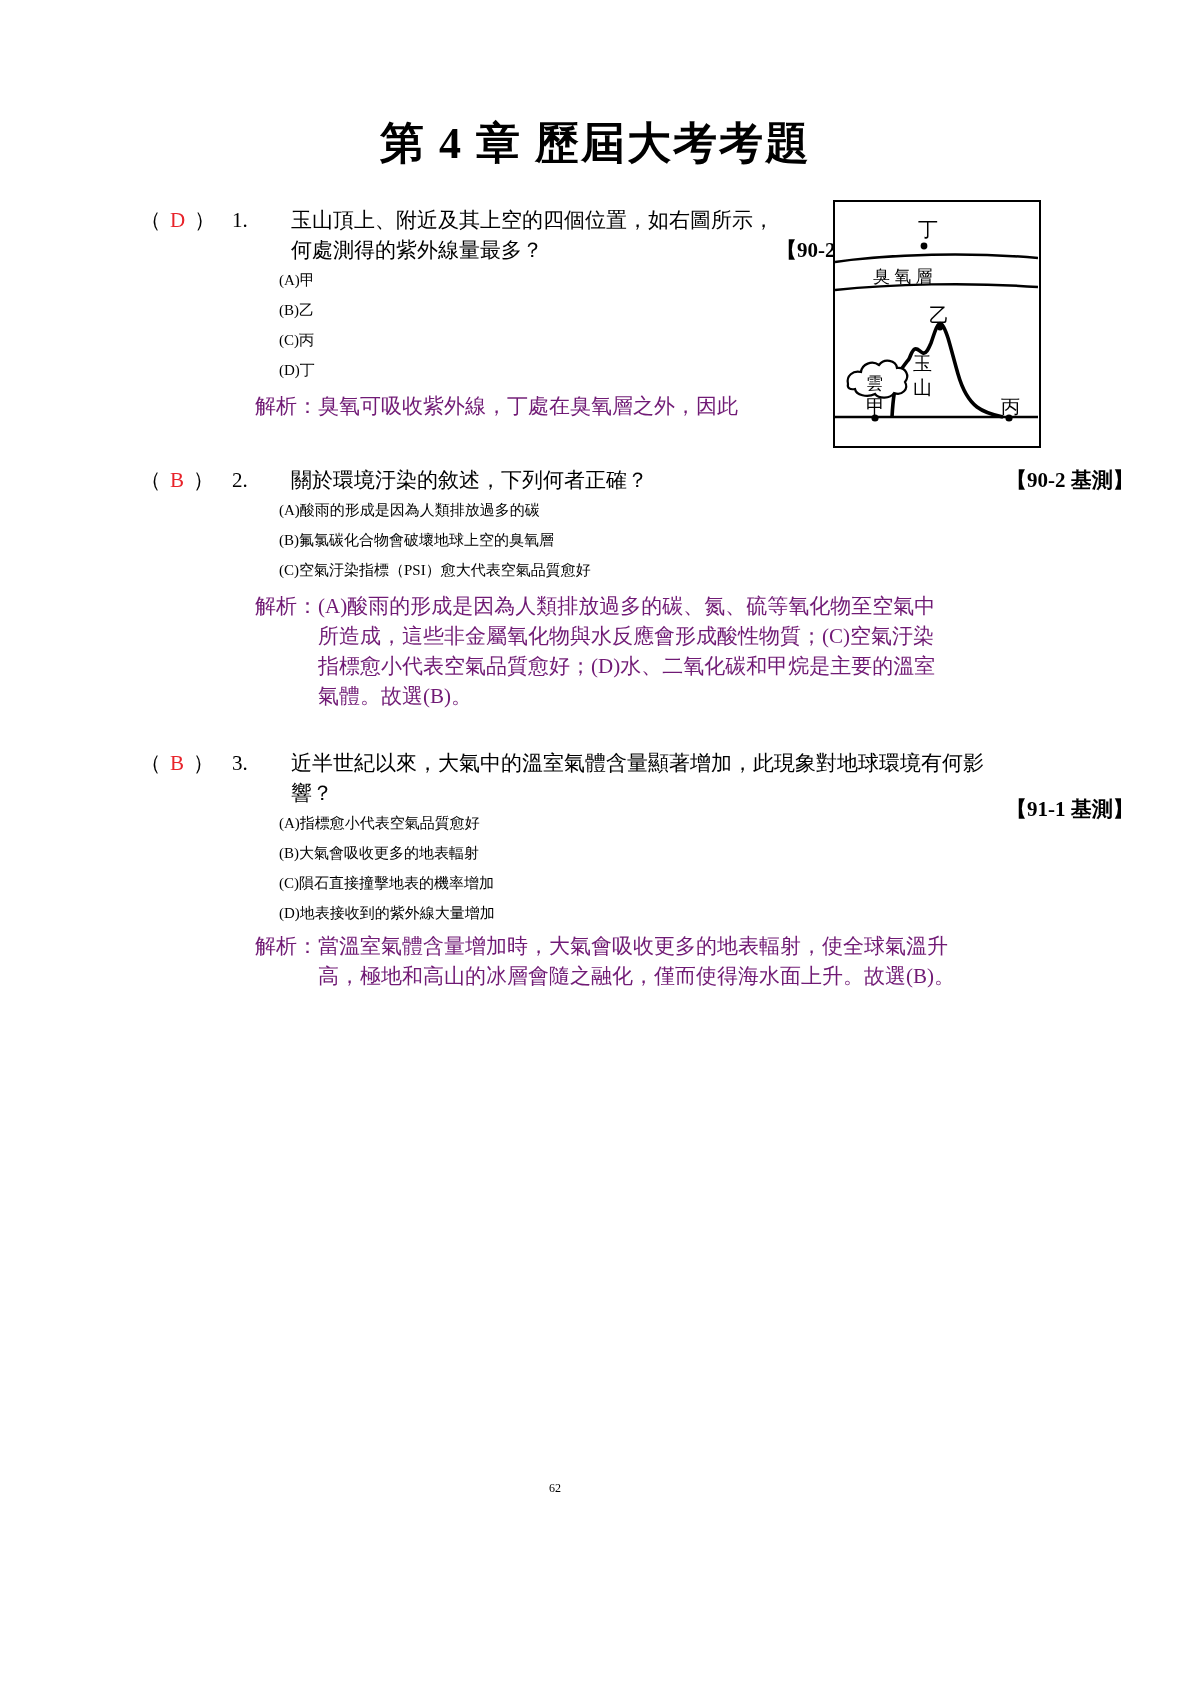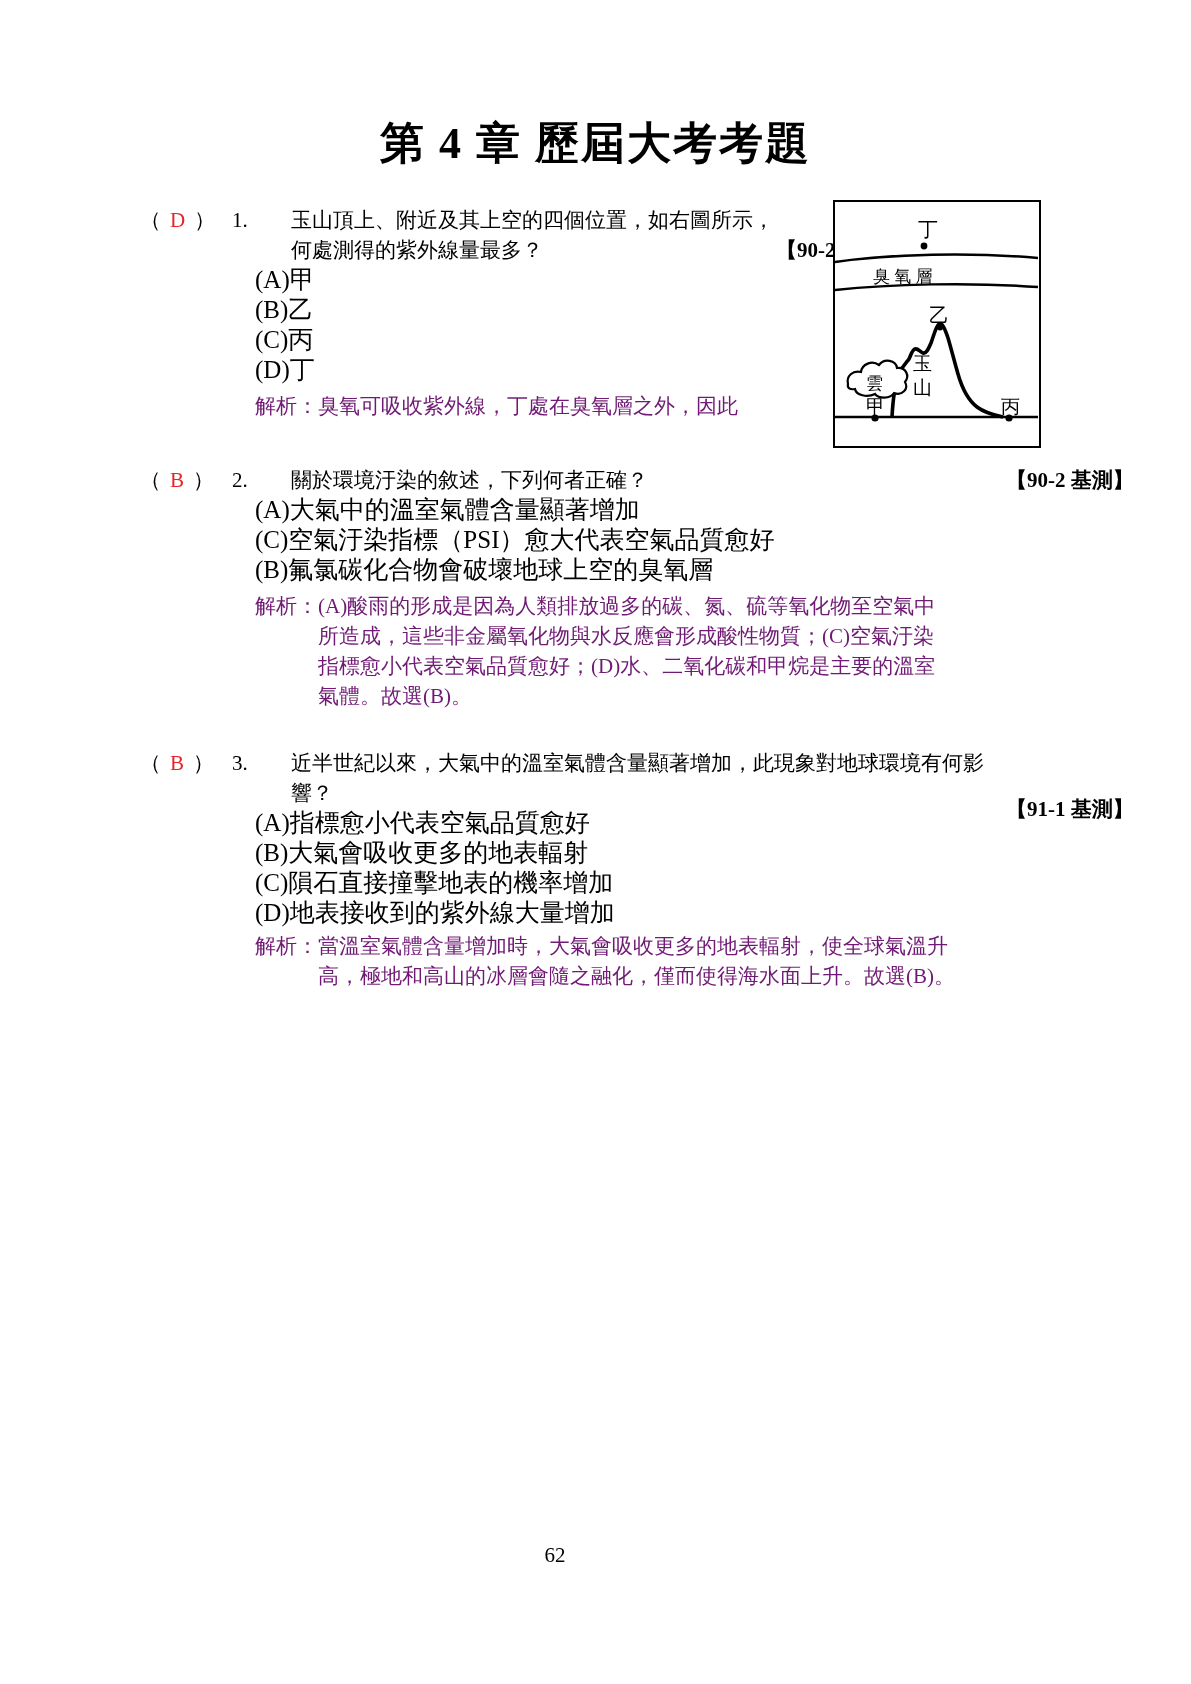--- a/index.html
+++ b/index.html
@@ -66,23 +66,24 @@
     width: 0;
   }
 
   .q-stem {
     font-size: 21px;
     line-height: 30px;
     position: relative;
   }
 
   .opt {
-    font-size: 25px;
-    line-height: 30px;
-    white-space: nowrap;
+    font-size: 15px;
+    line-height: 30px;
+    white-space: nowrap;
+    margin-left: 24px;
   }
 
   .expl {
     color: #701a75;
     font-size: 21px;
     line-height: 30px;
     display: flex;
     margin-top: 6px;
   }
   .expl-label {
@@ -97,24 +98,24 @@
     position: absolute;
     border: 2.5px solid #000;
     background: #fff;
   }
   .diagram svg { display: block; }
 
   
   .page-number {
     position: absolute;
     left: 0;
-    top: 1543px;
+    top: 1481px;
     width: 1110px;
     text-align: center;
-    font-size: 21px;
+    font-size: 12px;
   }
 
   .stem-line { position: relative; white-space: nowrap; margin-left: 36px; }
   .stem-line.with-src { display: block; }
   .src-right {
     position: absolute;
     white-space: nowrap;
     font-weight: bold;
   }
 </style>
@@ -202,23 +203,23 @@
 
     <div class="q-num">2.</div>
 
     <div class="q-body" style="width:880px;">
       <div class="q-stem">
         <div class="stem-line with-src">
           <span>關於環境汙染的敘述，下列何者正確？</span>
           <span class="src-right" style="left:715px; top:0;">【90-2 基測】</span>
         </div>
       </div>
-      <div class="opt">(A)大氣中的溫室氣體含量顯著增加</div>
+      <div class="opt">(A)酸雨的形成是因為人類排放過多的碳</div>
+      <div class="opt">(B)氟氯碳化合物會破壞地球上空的臭氧層</div>
       <div class="opt">(C)空氣汙染指標（PSI）愈大代表空氣品質愈好</div>
-      <div class="opt">(B)氟氯碳化合物會破壞地球上空的臭氧層</div>
 
       <div class="expl">
         <div class="expl-label">解析：</div>
         <div class="expl-text">
           <div>(A)酸雨的形成是因為人類排放過多的碳、氮、硫等氧化物至空氣中</div>
           <div>所造成，這些非金屬氧化物與水反應會形成酸性物質；(C)空氣汙染</div>
           <div>指標愈小代表空氣品質愈好；(D)水、二氧化碳和甲烷是主要的溫室</div>
           <div>氣體。故選(B)。</div>
         </div>
       </div>

